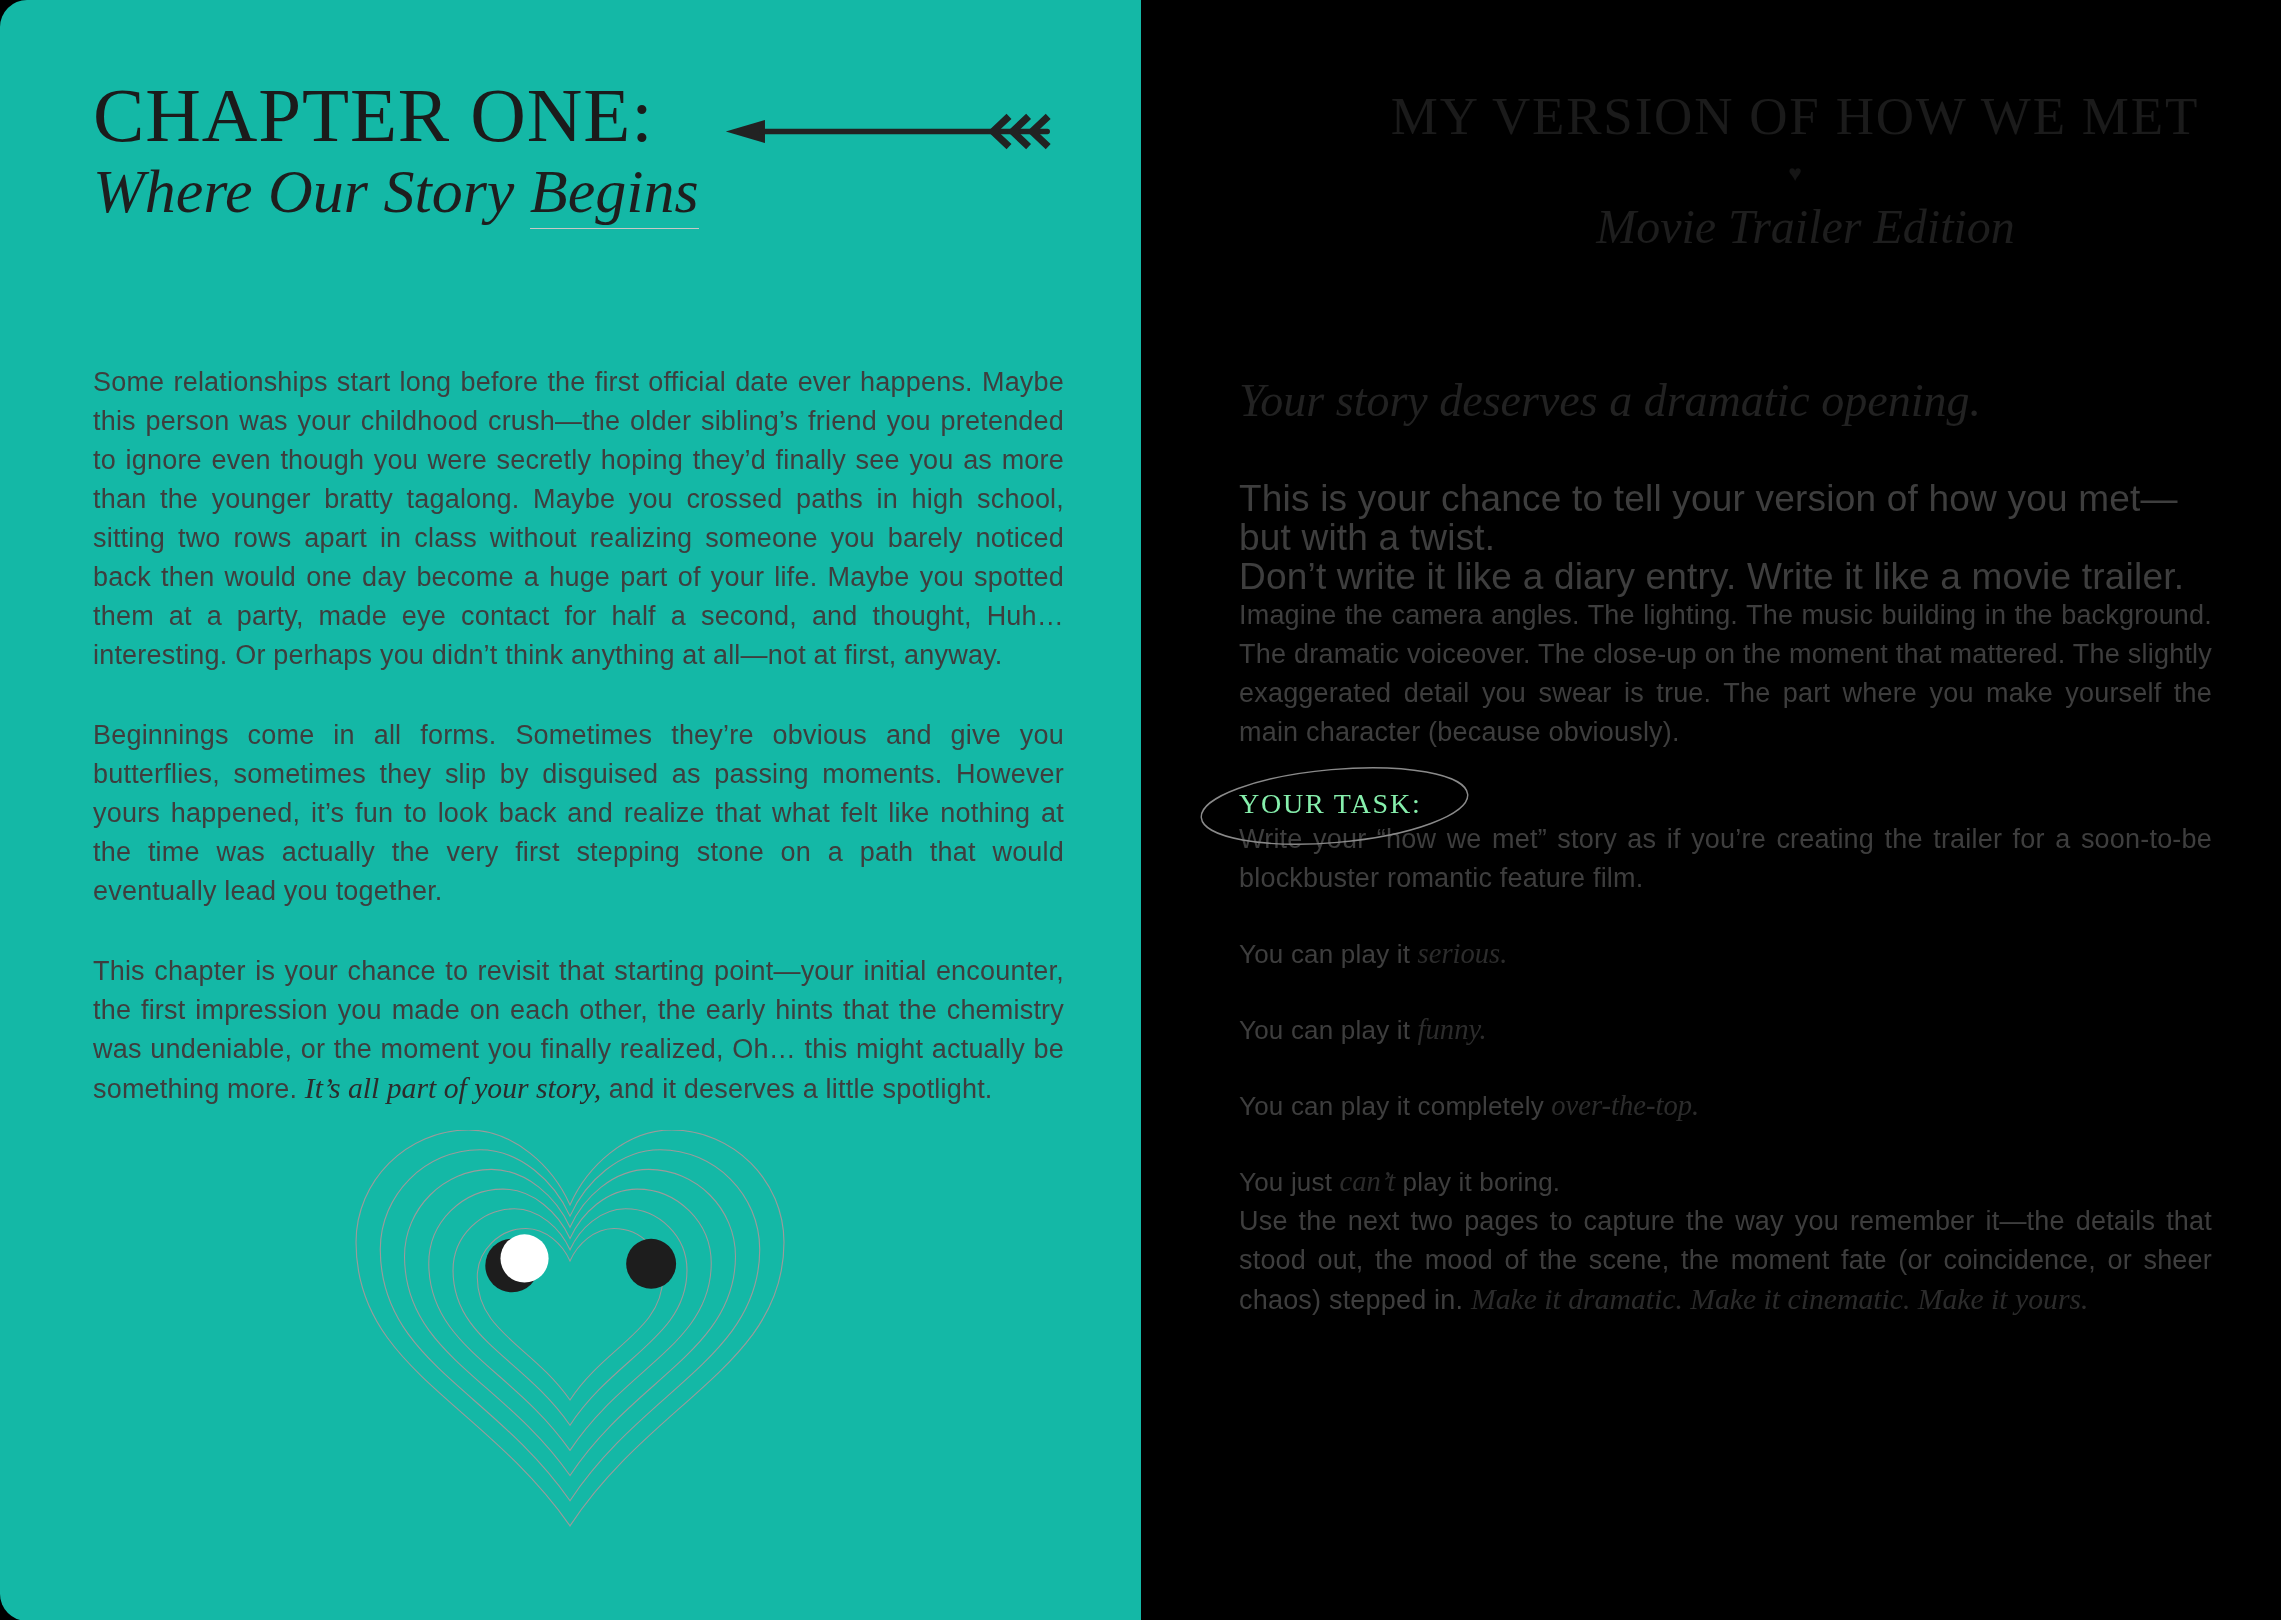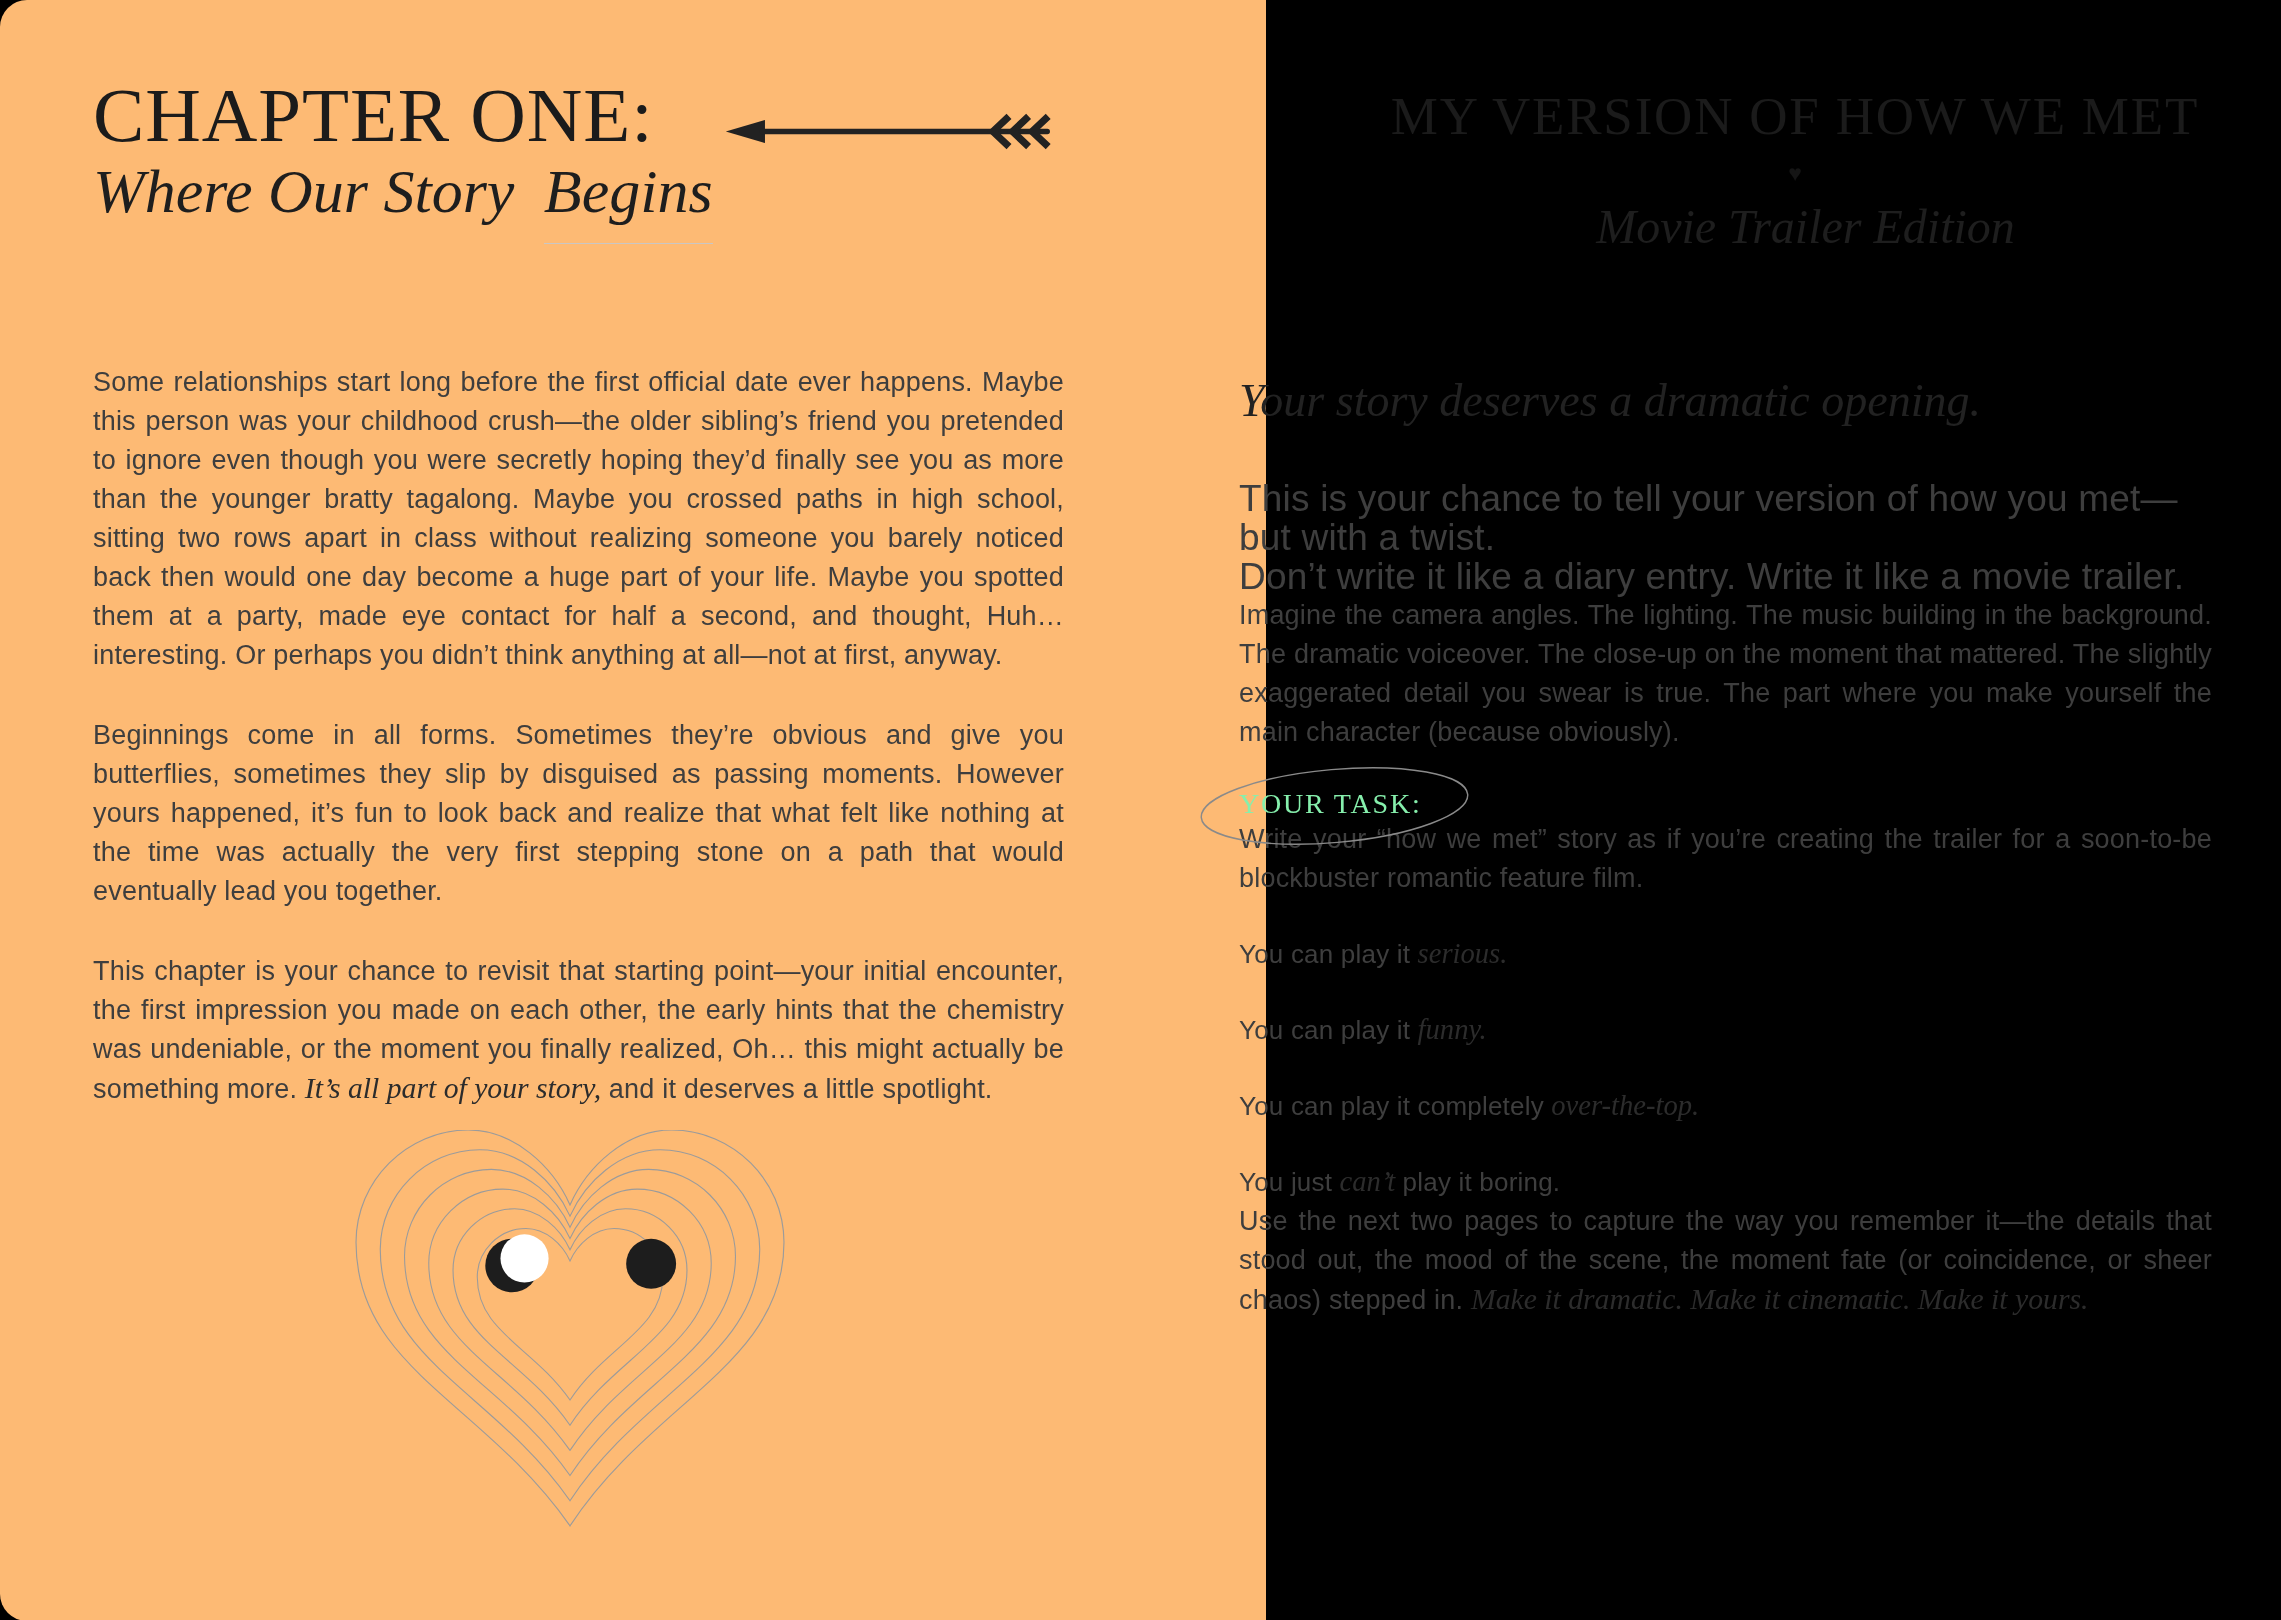--- a/index.html
+++ b/index.html
@@ -2,41 +2,41 @@
 <html style="font-size:14.3px"><head>
 <meta charset="utf-8">
 <style>
   html,body { margin:0; padding:0; background:#000; }
   .spread {
     position:relative; width:2281px; height:1621px;
     border-radius:27px; overflow:hidden;
     font-family:"Liberation Sans", sans-serif;
   }
   .page { position:absolute; top:0; height:1621px; }
-  .page-left  { left:0; width:1266px; background:#fdba74; }
+  .page-left  { left:0; width:1141px; background:#14b8a6; }
   .page-right {
     left:1141px; width:1141px;
     background:linear-gradient(to right,
       #e3e1df 0px, #edebé9 0px, #eeecea 49px, #f4f2f1 125px,
       #f8f7f6 267px, #fcfbfa 624px, #ffffff 1141px);
   }
 
   
   .chapter-head { position:absolute; left:93px; top:75px; }
   .chapter-title {
     font-family:"Liberation Serif", serif;
     font-size:77px; line-height:1.04; color:#1b1b1b;
     letter-spacing:0.9px; white-space:nowrap;
   }
   .chapter-subtitle {
     font-family:"Liberation Serif", serif; font-style:italic;
     font-size:62px; line-height:1.1; color:#1e1e1e; margin-top:1.8px;
     white-space:nowrap;
   }
-  .u-line { border-bottom:1.8px solid #c9c7c5; padding-bottom:18px;margin-left:14px; }
+  .u-line { border-bottom:1.8px solid #c9c7c5; padding-bottom:3px; }
 
   .arrow-wrap { position:absolute; left:724px; top:110px; width:342px; height:43px; }
 
   .left-body { position:absolute; left:93px; top:363px; width:971px; }
   .body-p {
     font-size:27px; line-height:39px; color:#3e3e3e;
     letter-spacing:0.2px; text-align:justify; margin:0 0 41px 0;
   }
   .si {
     font-family:"Liberation Serif", serif; font-style:italic;

